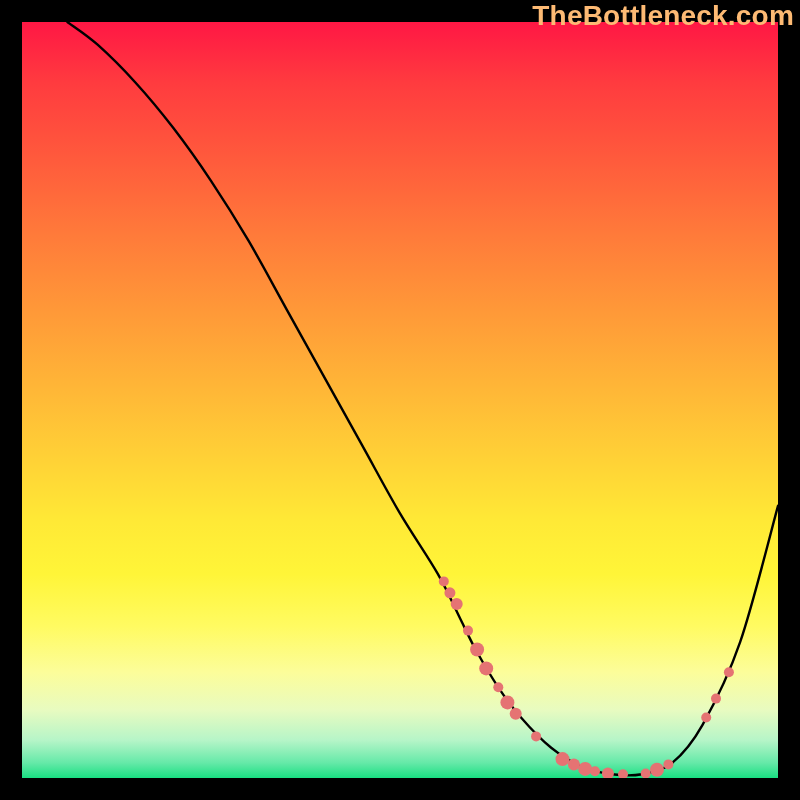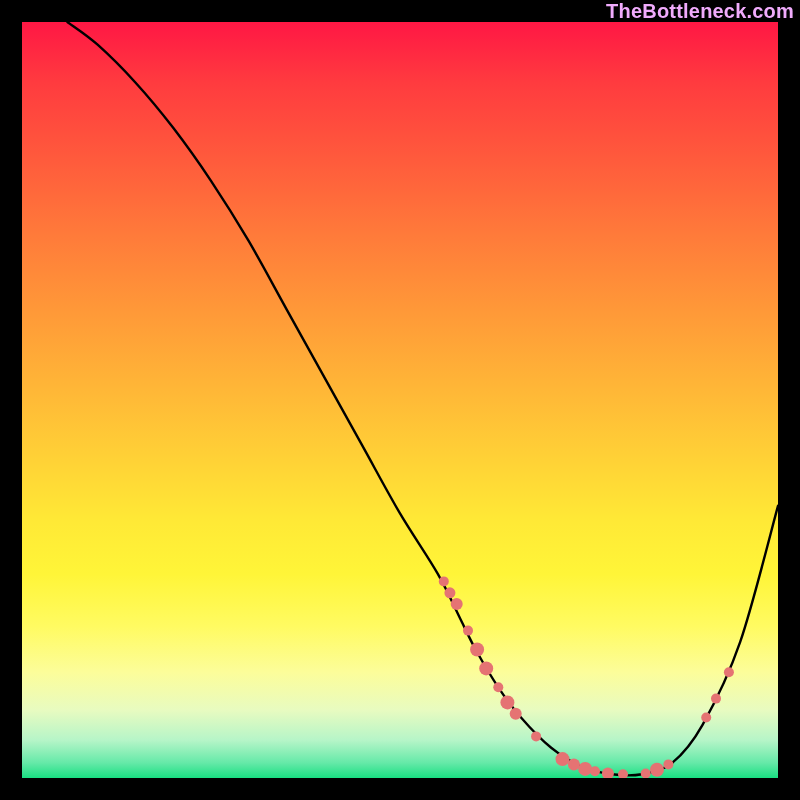--- a/index.html
+++ b/index.html
@@ -48,23 +48,23 @@
     top: 0;
     width: 756px;
     height: 756px;
     pointer-events: none;
   }
   .watermark {
     position: absolute;
     top: 0px;
     right: 6px;
     font-family: Arial, Helvetica, sans-serif;
-    font-size: 20px;
+    font-size: 28px;
     font-weight: bold;
-    color: #f0abfc;
+    color: #fdba74;
     letter-spacing: 0.2px;
   }
 </style>
 </head>
 <body>
 
 <div class="frame">
   <div class="gradient"></div>
   <svg class="curve" viewBox="0 0 756 756" preserveAspectRatio="none">
     <path id="curve-path" fill="none" stroke="#000000" stroke-width="2.4" stroke-linecap="round" d="M 45.4 0.0 C 50.4 3.8 64.3 12.6 75.6 22.7 C 86.9 32.8 100.8 46.6 113.4 60.5 C 126.0 74.3 138.6 89.5 151.2 105.8 C 163.8 122.2 176.4 139.9 189.0 158.8 C 201.6 177.7 214.2 197.8 226.8 219.2 C 239.4 240.7 252.0 264.6 264.6 287.3 C 277.2 310.0 289.8 332.6 302.4 355.3 C 315.0 378.0 327.6 400.7 340.2 423.4 C 352.8 446.0 365.4 470.0 378.0 491.4 C 390.6 512.8 405.7 534.2 415.8 551.9 C 425.9 569.5 432.2 584.6 438.5 597.2 C 444.8 609.8 447.3 616.1 453.6 627.5 C 459.9 638.8 468.7 653.9 476.3 665.3 C 483.8 676.6 490.1 685.4 499.0 695.5 C 507.8 705.6 519.1 717.6 529.2 725.8 C 539.3 734.0 549.4 740.3 559.4 744.7 C 569.5 749.1 579.6 751.0 589.7 752.2 C 599.8 753.5 609.8 754.1 619.9 752.2 C 630.0 750.3 640.1 749.1 650.2 740.9 C 660.2 732.7 669.1 723.2 680.4 703.1 C 691.7 682.9 705.6 656.5 718.2 619.9 C 730.8 583.4 749.7 506.5 756.0 483.8 "></path>

